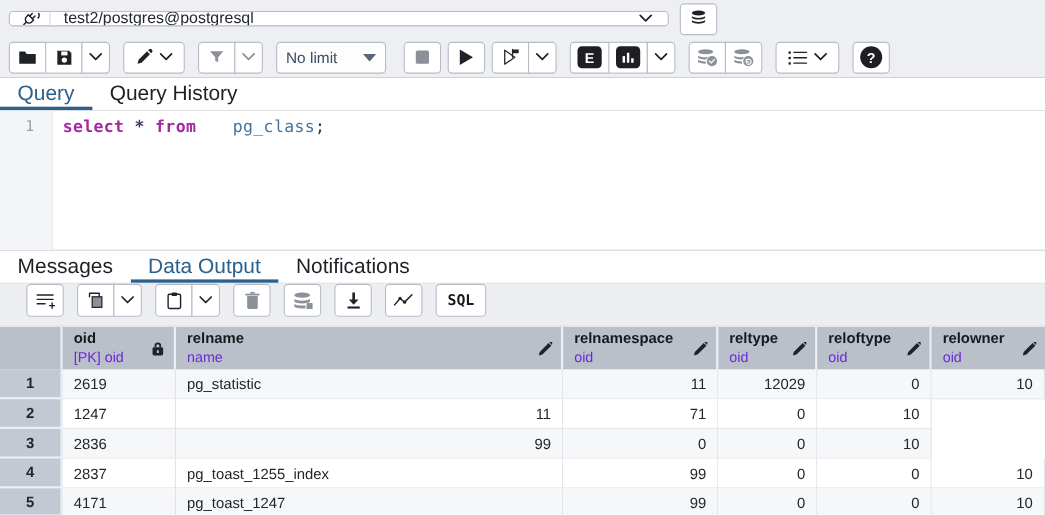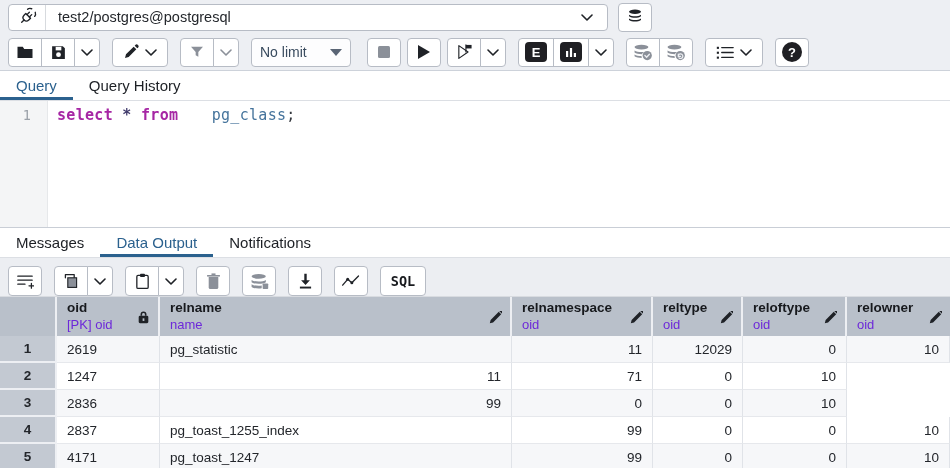--- a/index.html
+++ b/index.html
@@ -3,21 +3,21 @@
 <meta charset="utf-8">
 <style>
   * { margin:0; padding:0; box-sizing:border-box; }
   html,body { width:950px; height:468px; overflow:hidden;
     font-family:"Liberation Sans", sans-serif; background:#fff; }
   .app { width:950px; height:468px; display:flex; flex-direction:column; }
 
   
   .conn-bar { height:34px; background:#edeff3; display:flex; align-items:center;
     padding:0 8px; gap:10px; flex:0 0 auto; }
-  .conn-select { height:27px; width:600px; background:#fff; border:1px solid #b7bcc5;
+  .conn-select { height:14px; width:600px; background:#fff; border:1px solid #b7bcc5;
     border-radius:4px; display:flex; align-items:center; overflow:hidden; cursor:pointer; }
   .conn-select .icon-cell { width:37px; height:100%; display:flex; align-items:center;
     justify-content:center; border-right:1px solid #d7dade; }
   .conn-select .conn-text { flex:1; padding:0 12px; font-size:14.5px; color:#24272c; }
   .chev { width:12px; height:8px; display:inline-block; }
   .btn { height:29px; min-width:34px; background:#fff; border:1px solid #b7bcc5;
     border-radius:4px; display:flex; align-items:center; justify-content:center;
     padding:0 6px; cursor:pointer; }
   .btn.small-chev { min-width:26px; padding:0 4px; }
 
@@ -34,41 +34,41 @@
     padding:0 8px; font-size:14px; color:#394b5e; cursor:pointer; }
   .tri-down { width:0; height:0; border-left:6px solid transparent;
     border-right:6px solid transparent; border-top:7px solid #5a6575; }
   .blackbox { width:22px; height:20px; background:#1f1f23; border-radius:4px;
     color:#fff; display:flex; align-items:center; justify-content:center;
     font-weight:bold; font-size:13px; }
 
   
   .tabs { height:30px; background:#fff; border-bottom:1px solid #dcdfe4;
     display:flex; align-items:stretch; padding-left:0; flex:0 0 auto; }
-  .tab { display:flex; align-items:center; padding:0 16px; font-size:15px;
+  .tab { display:flex; align-items:center; padding:0 16px; font-size:19px;
     color:#1d2025; cursor:pointer; position:relative; }
   .tab.active { color:#2b618e; }
   .tab.active::after { content:""; position:absolute; left:0; right:0; bottom:0;
     height:3px; background:#2b618e; }
 
   
   .editor { flex:0 0 127px; background:#fff; border-bottom:1px solid #c9ced6;
     display:flex; font-family:"DejaVu Sans Mono","Liberation Mono",monospace; }
   .gutter { width:48px; background:#f4f5f6; border-right:1px solid #e6e8ea;
     font-size:13.5px; color:#9aa0a8; text-align:right; padding:6px 16px 0 0; }
   .code-area { flex:1; padding:5px 0 0 9px; font-size:15px; letter-spacing:.3px;
     color:#30343a; white-space:pre; }
   .tok-kw { color:#a626a4; font-weight:bold; }
   .tok-op { color:#403a6b; font-weight:bold; }
   .tok-id { color:#46749c;padding-left:24px; }
   .tok-pn { color:#33373d; }
 
   
-  .out-toolbar { height:39px; background:#eceef2; display:flex; align-items:flex-end;
-    padding:0 8px; gap:12px; flex:0 0 auto; border-bottom:1px solid #d8dbe0; }
+  .out-toolbar { height:39px; background:#eceef2; display:flex; align-items:flex-start;
+    padding:0 24px; gap:12px; flex:0 0 auto; border-bottom:1px solid #d8dbe0; }
   .out-toolbar .btn { height:30px; }
   .sql-btn { font-family:"DejaVu Sans Mono","Liberation Mono",monospace;
     font-weight:bold; font-size:13.5px; color:#17191d; min-width:46px; }
 
   
   .grid { flex:1; overflow:hidden; background:#fff; font-size:13.5px; }
   .grid-row { display:grid; grid-template-columns:57px 103px 352px 141px 90px 104px 1fr; }
   .hcell { background:#b9c0ca; border-right:2px solid #edeff3; padding:4px 8px 3px 10px;
     display:flex; align-items:center; justify-content:space-between; height:39px; }
   .hcell .hlines { line-height:1.25; }

